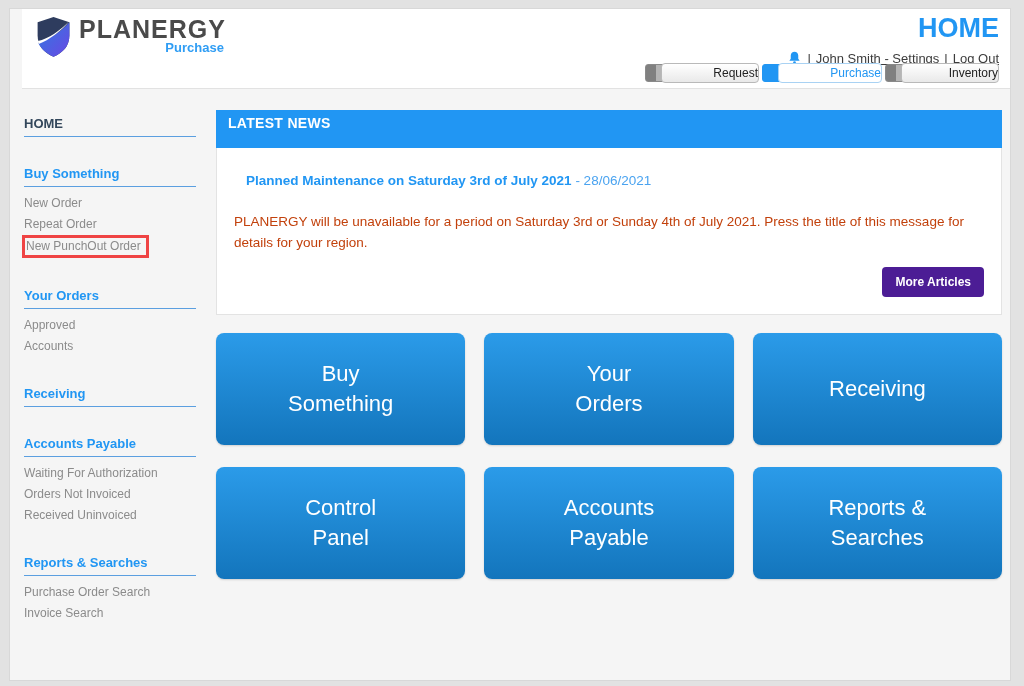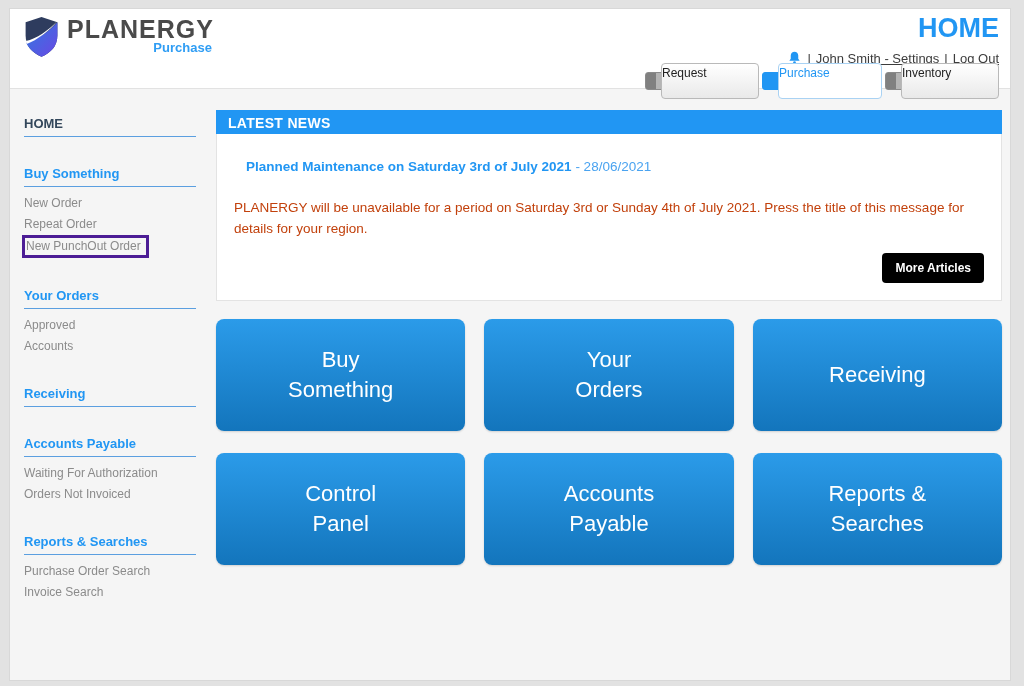--- a/index.html
+++ b/index.html
@@ -3,70 +3,70 @@
 <meta charset="utf-8">
 <style>
   * { margin:0; padding:0; box-sizing:border-box; }
   html,body { width:1024px; height:686px; }
   body { background:#e2e2e2; font-family:"Liberation Sans", sans-serif; position:relative; }
 
   .frame { position:absolute; top:8px; left:9px; right:13px; bottom:5px;
            background:#f5f5f5; border:1px solid #d8d8d8; overflow:hidden; }
 
   
-  .header { position:relative; height:80px; background:#fff; border-bottom:1px solid #e2e2e2; }
+  .header { position:relative; height:80px; background:#fff; border-bottom:1px solid #e2e2e2;margin-left:12px; }
   .logo { position:absolute; left:13px; top:7px; display:flex; align-items:flex-start; }
   .logo svg { width:37px; height:41px; }
   .wordmark { margin-left:7px; }
   .wordmark .brand { font-size:25px; font-weight:bold; color:#4a4a4a; letter-spacing:1px; line-height:26px; }
   .wordmark .product { font-size:13px; font-weight:bold; color:#2f9df4; text-align:right; margin-top:-2px; padding-right:2px; }
 
   .page-title { position:absolute; top:4px; right:11px; font-size:27px; font-weight:bold; color:#2196f3; }
   .user-row { position:absolute; top:41px; right:11px; display:flex; align-items:center; gap:5px;
               font-size:13px; color:#3c3c3c; }
   .user-row a { color:#3c3c3c; text-decoration:underline; }
   .bell { width:15px; height:16px; display:inline-block; }
 
   .tabs { position:absolute; top:54px; right:11px; display:flex; align-items:center; }
   .tab-group { display:flex; align-items:center; margin-left:3px; }
   .grip { width:21px; height:18px; border:1px solid #8a8a8a; border-radius:3px; margin-right:-5px;
           background:linear-gradient(to right,#808080 55%, #b5b5b5 55%); }
   .grip.active { background:#2196f3; border-color:#2196f3; }
-  .tab { position:relative; z-index:2; width:98px; height:36px; line-height:18px; text-align:left;
+  .tab { position:relative; z-index:2; width:98px; height:20px; line-height:18px; text-align:right;
          font-size:12px; color:#222; background:linear-gradient(#ffffff,#e9e9e9);
          border:1px solid #b9b9b9; border-radius:4px; cursor:pointer; }
   .tab.active { width:104px; background:#fff; border:1px solid #a9d2f3; color:#2196f3; }
 
   
   .body { position:absolute; top:80px; left:0; right:0; bottom:0; display:flex; }
 
   
   .sidebar { width:196px; padding:27px 0 0 14px; flex-shrink:0; }
   .side-heading { font-size:13px; font-weight:bold; color:#2196f3; padding-bottom:5px;
                   border-bottom:1px solid #5b9fe0; margin-right:10px; cursor:pointer; }
   .side-heading.home { color:#33475b; }
   .side-section { margin-top:29px; }
   .side-items { margin-top:6px; }
   .side-item { font-size:12px; color:#8b8b8b; padding:3px 0 4px; cursor:pointer; }
-  .side-item.highlighted { display:inline-block; border:3px solid #4c1d95; padding:1px 5px 2px 1px; margin:0 0 1px -2px; }
+  .side-item.highlighted { display:inline-block; border:3px solid #ef4444; padding:1px 5px 2px 1px; margin:0 0 1px -2px; }
 
   
   .main { flex:1; padding:21px 8px 0 10px; }
 
   .news-panel { background:#fff; border:1px solid #e3e3e3; }
   .news-header { background:#2196f3; color:#fff; font-weight:bold; font-size:14px;
-                 height:24px; line-height:26px; padding-left:12px; letter-spacing:0.3px;
+                 height:38px; line-height:26px; padding-left:12px; letter-spacing:0.3px;
                  margin:-1px -1px 0 -1px; }
   .news-content { padding:25px 17px 17px; }
   .news-title-row { font-size:13.5px;padding-left:12px; }
   .news-title { color:#2196f3; font-weight:bold; cursor:pointer; }
   .news-date { color:#4aa3f0; }
   .news-body { margin-top:24px; font-size:13.5px; color:#c2410c; line-height:1.55; max-width:770px; }
   .news-actions { text-align:right; margin-top:13px; }
-  .more-btn { display:inline-block; background:#000000; color:#fff; font-size:12px; font-weight:bold;
+  .more-btn { display:inline-block; background:#4c1d95; color:#fff; font-size:12px; font-weight:bold;
               padding:8px 13px; border:none; border-radius:4px; cursor:pointer;
               font-family:"Liberation Sans", sans-serif; }
 
   .tiles { margin-top:18px; display:grid; grid-template-columns:repeat(3,1fr); gap:22px 19px; }
   .tile { height:112px; border-radius:8px; background:linear-gradient(#2b9be9,#1375bc);
           color:#fff; font-size:22px; display:flex; align-items:center; justify-content:center;
           text-align:center; white-space:pre-line; line-height:1.35; cursor:pointer;
           box-shadow:0 1px 2px rgba(0,0,0,0.15); }
 </style>
 </head>
@@ -146,20 +146,21 @@
 
       <div class="side-section">
         <div class="side-heading">Receiving</div>
       </div>
 
       <div class="side-section">
         <div class="side-heading">Accounts Payable</div>
         <div class="side-items">
           <div class="side-item">Waiting For Authorization</div>
           <div class="side-item">Orders Not Invoiced</div>
+          <div class="side-item">Received Uninvoiced</div>
         </div>
       </div>
 
       <div class="side-section">
         <div class="side-heading">Reports &amp; Searches</div>
         <div class="side-items">
           <div class="side-item">Purchase Order Search</div>
           <div class="side-item">Invoice Search</div>
 
         </div>

